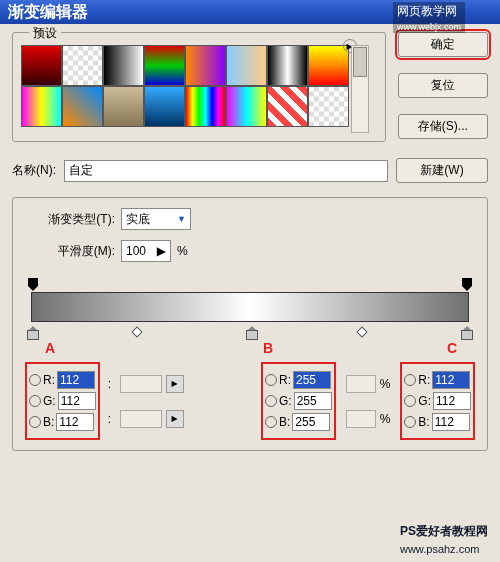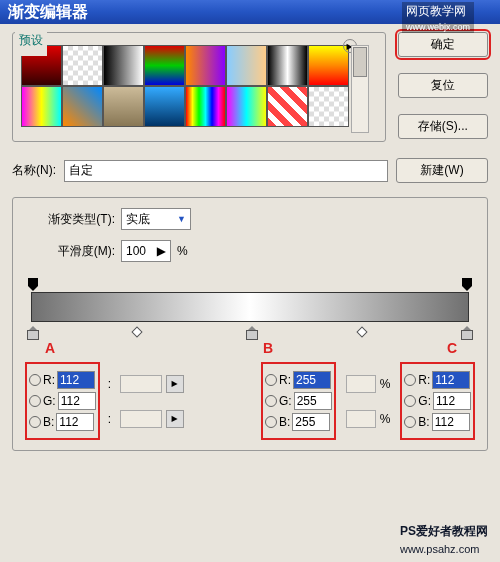--- a/index.html
+++ b/index.html
@@ -1,23 +1,23 @@
 <!DOCTYPE html>
 <html><head>
 <meta charset="utf-8">
 <style>
 * { box-sizing: border-box; margin: 0; padding: 0; font-family: "Microsoft YaHei", SimSun, sans-serif; font-size: 12px; }
 body { background: #e8e4dc; width: 500px; height: 562px; overflow: hidden; position: relative; }
 .titlebar { background: linear-gradient(to bottom, #3b6bd6, #2454c2, #1a42a8); height: 24px; display: flex; align-items: center; justify-content: space-between; padding: 0 4px; }
 .titlebar-text { color: #fff; font-weight: bold; font-size: 16px; padding-left: 4px; }
-.watermark-top { position: absolute; top: 2px; right: 26px; color: #fff; font-size: 11px; background: rgba(0,0,0,0.3); padding: 1px 4px; margin-left: 32px; }
+.watermark-top { position: absolute; top: 2px; right: 35px; color: #fff; font-size: 11px; background: rgba(0,0,0,0.3); padding: 1px 4px; margin-left: 32px; }
 .dialog-body { padding: 8px 12px; background: #e8e4dc; }
 .top-row { display: flex; gap: 12px; margin-bottom: 12px; }
 .presets-frame { border: 1px solid #999; border-radius: 3px; padding: 6px 8px 8px; width: 380px; position: relative; }
-.presets-legend { position: absolute; top: -8px; left: 2px; background: #e8e4dc; padding: 7px 4px; color: #0f766e; }
+.presets-legend { position: absolute; top: -8px; left: 16px; background: #e8e4dc; padding: 0 4px; color: #000000; }
 .presets-inner { display: flex; align-items: flex-start; }
 .swatches { display: flex; flex-wrap: wrap; gap: 0; width: 328px; margin-top: 6px; }
 .swatch { width: 41px; height: 41px; border: 1px solid #555; margin: 0; }
 .scroll-track { width: 18px; height: 88px; background: #f0ece4; border: 1px solid #aaa; margin-top: 6px; margin-left: 2px; position: relative; }
 .scroll-thumb { width: 14px; height: 30px; background: #d0ccc4; border: 1px solid #888; margin: 1px auto; }
 .popup-arrow { position: absolute; top: 6px; right: 28px; width: 14px; height: 14px; border: 1px solid #888; border-radius: 50%; display: flex; align-items: center; justify-content: center; font-size: 8px; cursor: pointer; }
 .right-buttons { display: flex; flex-direction: column; gap: 16px; width: 92px; }
 .btn { background: #efebe2; border: 1px solid #888; border-radius: 3px; padding: 3px 0; text-align: center; cursor: pointer; }
 .btn.ok-outline { outline: 2px solid #d22; outline-offset: 1px; }
 .name-row { display: flex; align-items: center; gap: 8px; margin: 16px 0 14px; }

